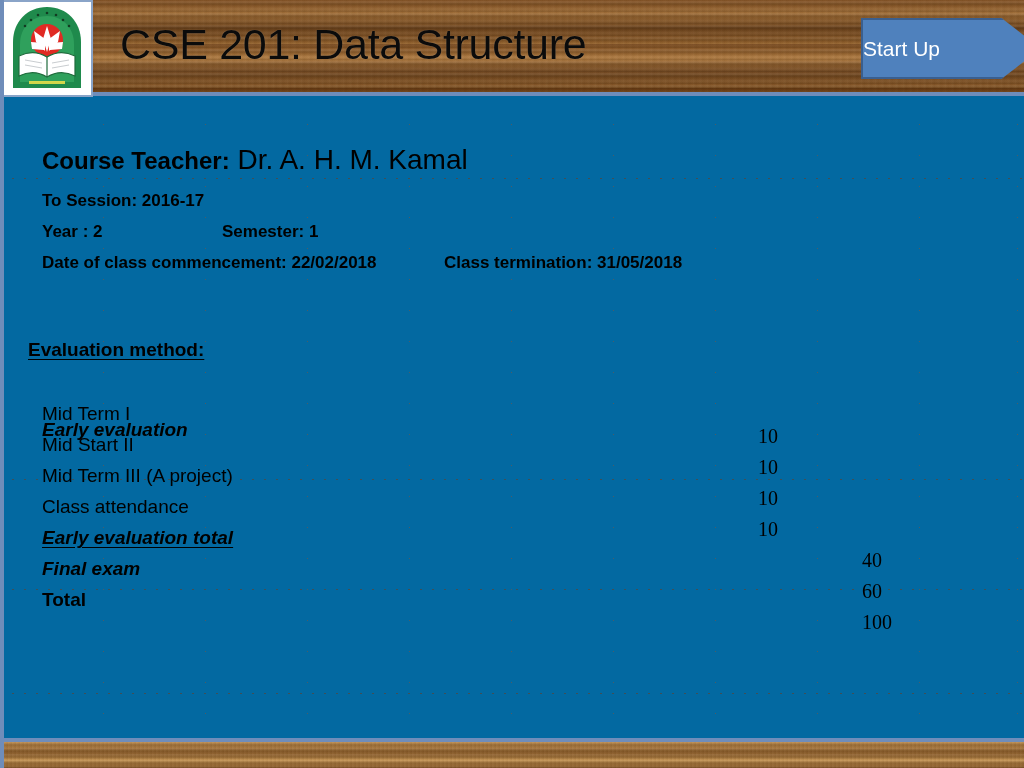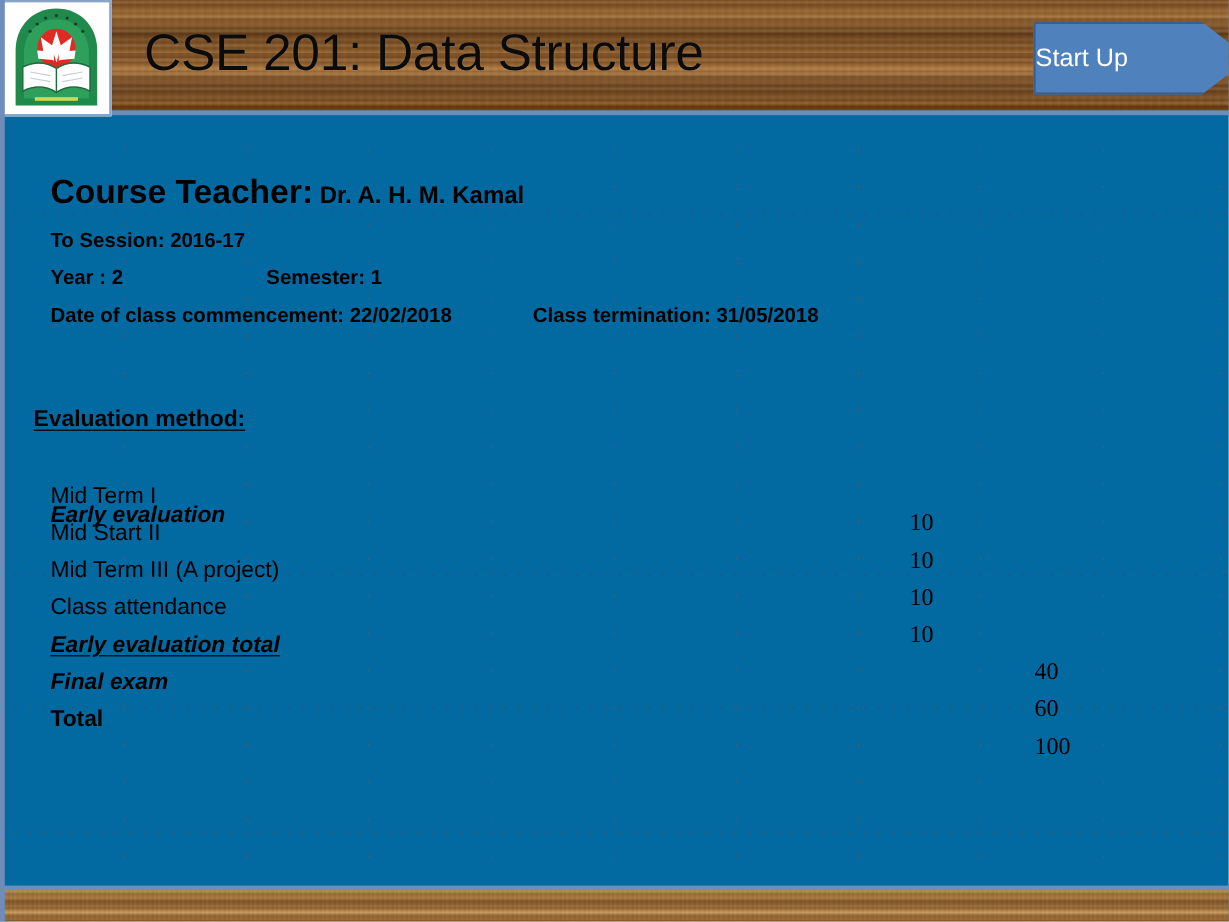--- a/index.html
+++ b/index.html
@@ -185,27 +185,27 @@
     width: 1024px; height: 642px;
     z-index: 3;
   }
 
   .blk-teacher {
     position: absolute;
     left: 42px; top: 48px;
     white-space: nowrap;
   }
   .blk-teacher .lbl {
+    font-size: 24px;
+    font-weight: bold;
+    color: #000;
+  }
+  .blk-teacher .val {
     font-size: 28px;
-    font-weight: bold;
-    color: #000;
-  }
-  .blk-teacher .val {
-    font-size: 20px;
-    font-weight: 700;
+    font-weight: 400;
     color: #000;
   }
 
   .meta-line {
     position: absolute;
     left: 42px;
     font-size: 17px;
     font-weight: bold;
     color: #000;
     white-space: nowrap;

